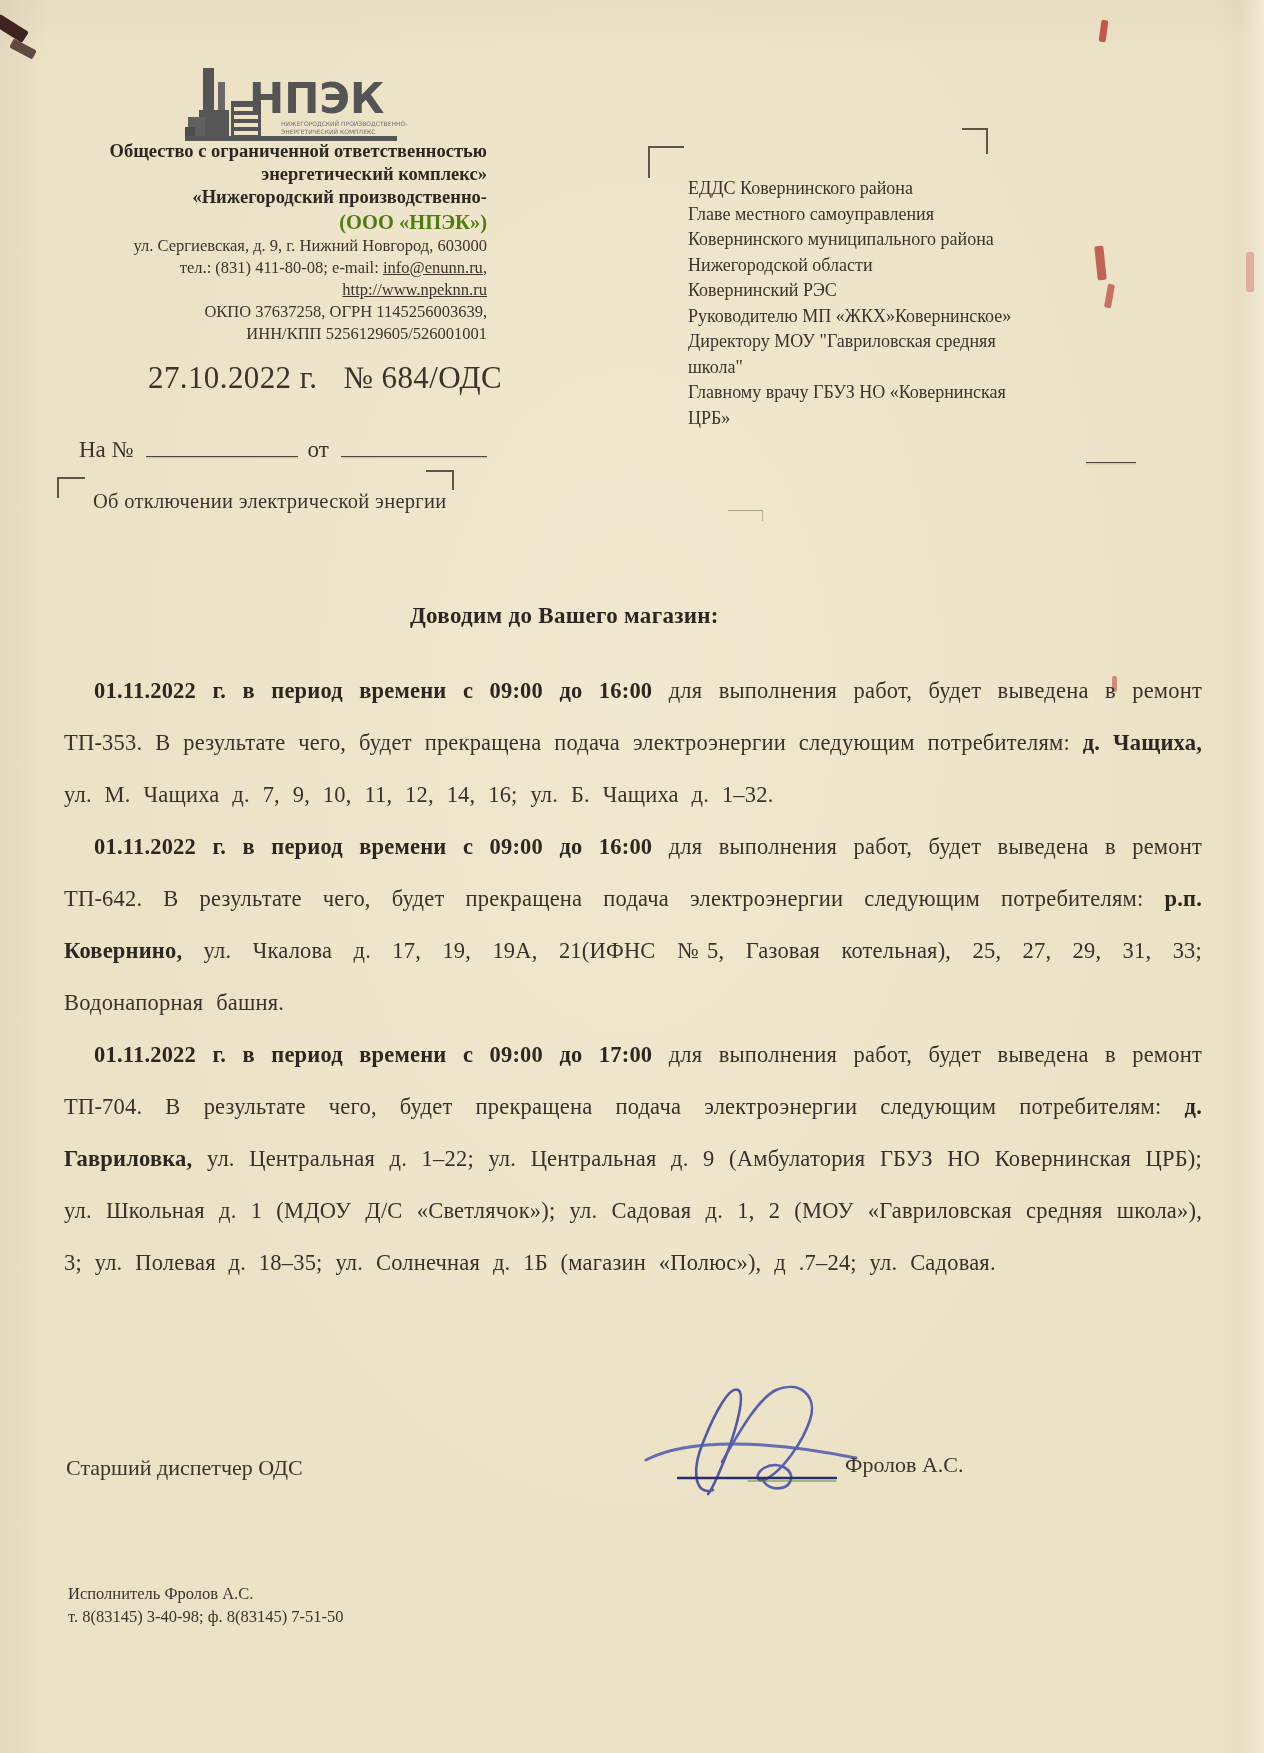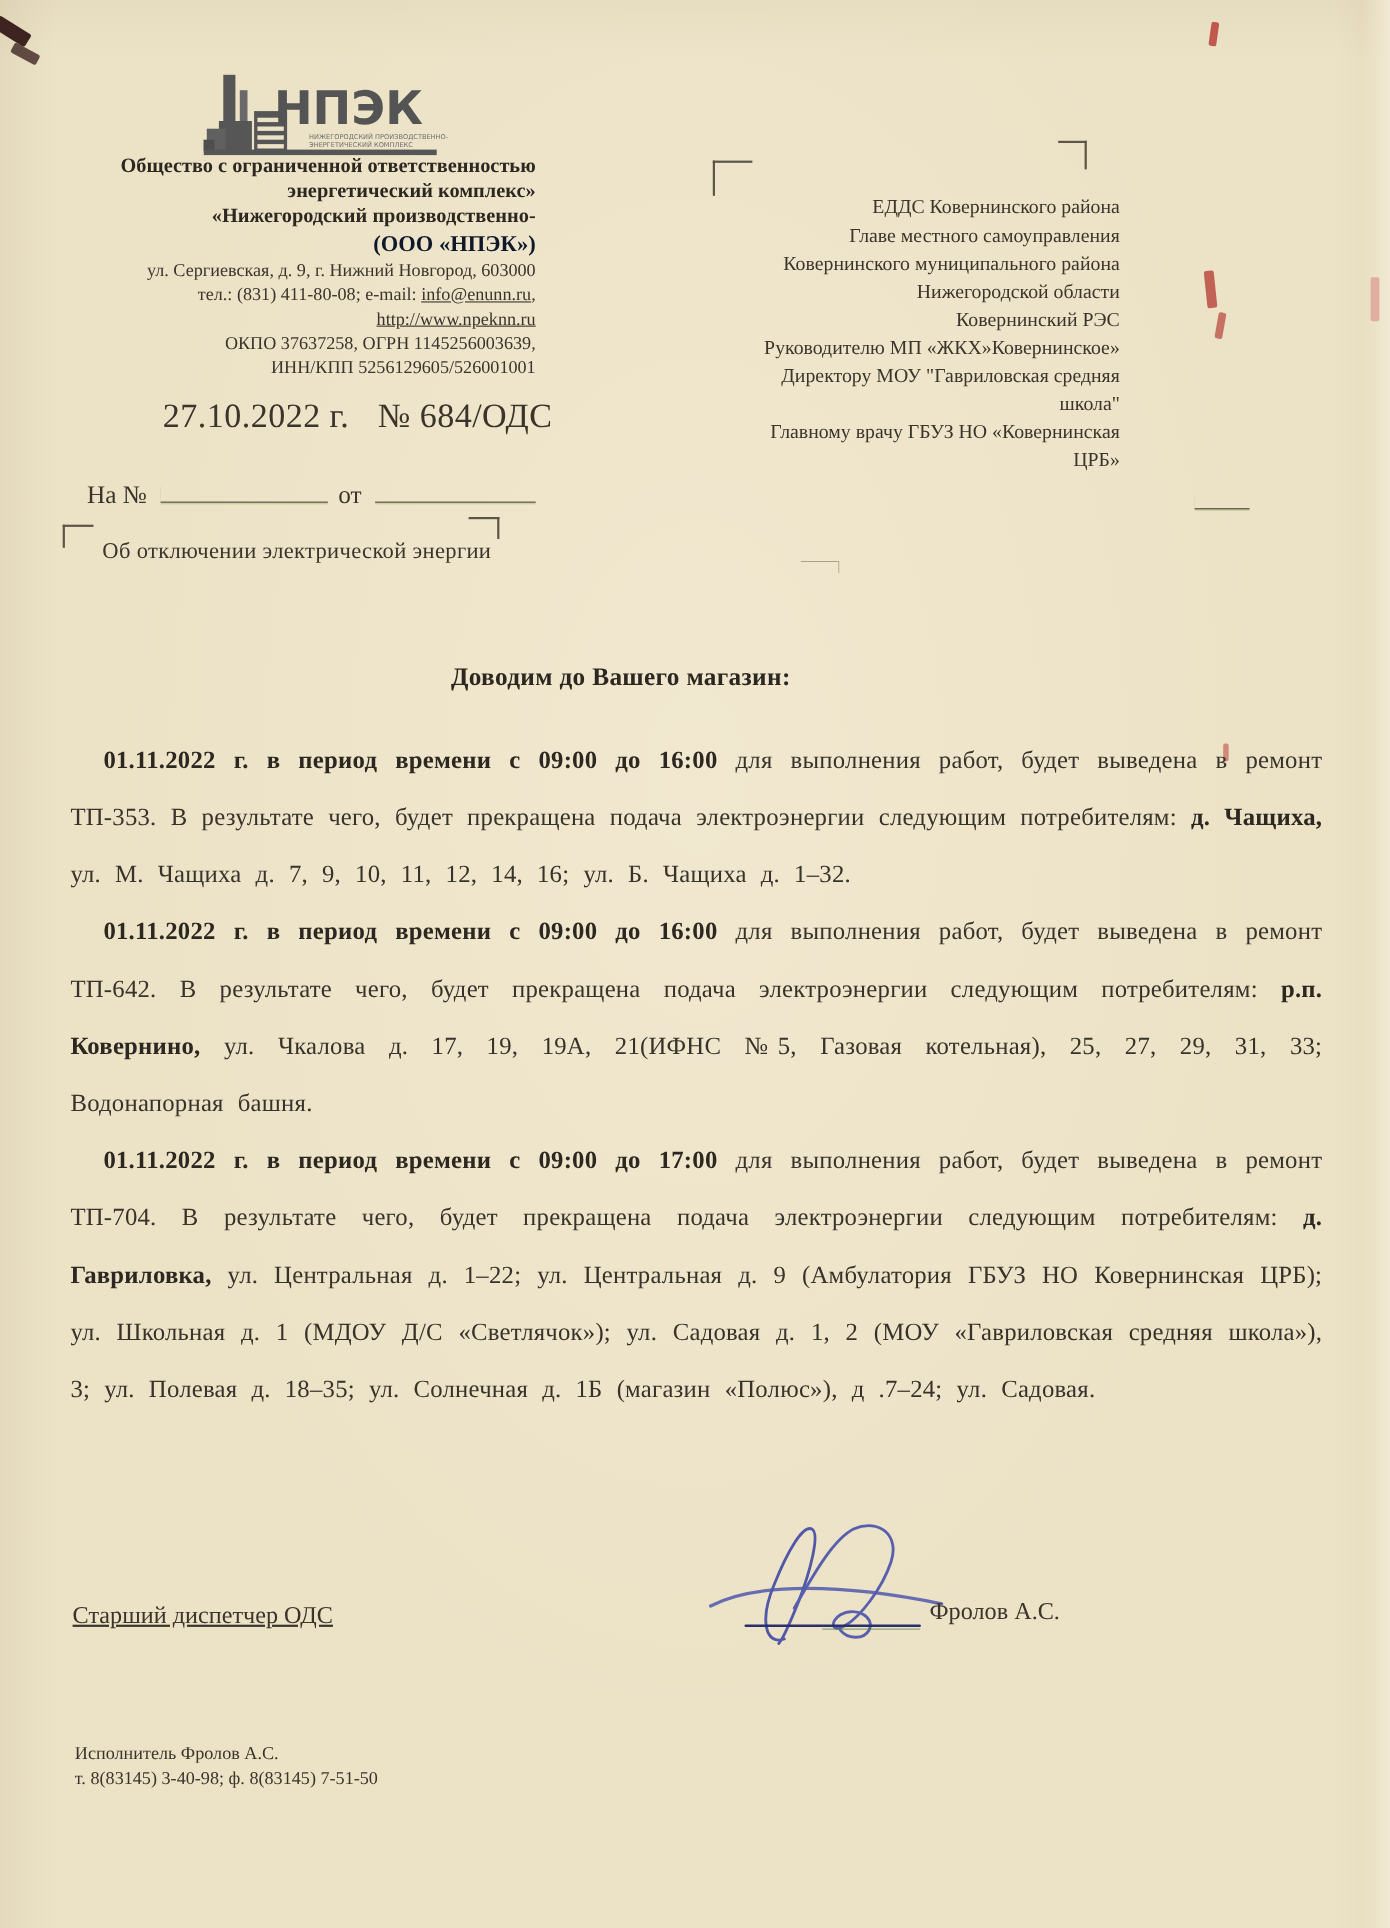--- a/index.html
+++ b/index.html
@@ -28,21 +28,21 @@
   .blot-2{left:10px;top:44px;width:26px;height:10px;transform:rotate(28deg);opacity:.8;}
   .faint-line{left:728px;top:510px;width:34px;height:10px;border-top:1.5px solid rgba(90,80,60,.45);border-right:1.5px solid rgba(90,80,60,.35);}
 
   
   .logo{left:185px;top:55px;width:230px;height:96px;}
   .logo svg{display:block;}
 
   
   .sender{left:55px;top:140px;width:432px;text-align:right;}
   .s-bold{font-weight:bold;font-size:18.5px;line-height:23px;color:#2c2720;}
-  .s-name{font-weight:bold;font-size:20.5px;line-height:26px;color:#0f172a;}
+  .s-name{font-weight:bold;font-size:20.5px;line-height:26px;color:#4d7c0f;}
   .s-small{font-size:16.5px;line-height:22px;}
   .u{text-decoration:underline;}
 
   
   .doc-num{left:148px;top:360px;font-size:31px;letter-spacing:.4px;}
   .doc-num .num{margin-left:26px;}
   .ref-line{left:79px;top:437px;font-size:23px;}
   .blank{display:inline-block;height:15px;border-bottom:1.6px solid #4a443a;box-shadow:0 1.5px 0 rgba(140,170,70,.35);}
   .blank1{width:152px;margin:0 10px 0 12px;}
   .blank2{width:146px;margin-left:12px;}
@@ -51,36 +51,36 @@
   
   .br{width:30px;height:28px;}
   .br-tl{border-top:2px solid #5d5545;border-left:2px solid #5d5545;}
   .br-tr{border-top:2px solid #5d5545;border-right:2px solid #5d5545;}
   .br-rec-l{left:648px;top:146px;width:34px;height:30px;}
   .br-rec-r{left:962px;top:128px;width:24px;height:24px;}
   .br-sub-l{left:57px;top:477px;width:26px;height:19px;}
   .br-sub-r{left:426px;top:470px;width:26px;height:18px;}
 
   
-  .recipients{left:688px;top:176px;width:330px;font-size:18px;line-height:25.5px;white-space:nowrap;text-align:right;}
+  .recipients{left:688px;top:176px;width:330px;font-size:18px;line-height:25.5px;white-space:nowrap;}
 
   
   .subject{left:93px;top:490px;font-size:20.5px;letter-spacing:.3px;}
 
   
   .heading{left:410px;top:603px;font-size:23px;font-weight:bold;color:#2c2720;letter-spacing:.3px;}
   .bodytext{left:64px;top:665px;width:1138px;}
   .bodytext p{
     margin:0;font-size:22.5px;line-height:52px;color:#37322a;
     text-align:justify;text-align-last:left;text-indent:30px;
     word-spacing:7px;letter-spacing:.2px;
   }
 
   
-  .sig-title{left:66px;top:1455px;font-size:22px;text-decoration:underline;}
+  .sig-title{left:66px;top:1455px;font-size:22px;}
   .signature{left:618px;top:1378px;}
   .sig-name{left:845px;top:1452px;font-size:22px;}
 
   
   .footer{left:68px;top:1582px;font-size:16.5px;line-height:23px;}
 </style>
 </head>
 <body>
 
 <div class="abs edge-strip"></div>

